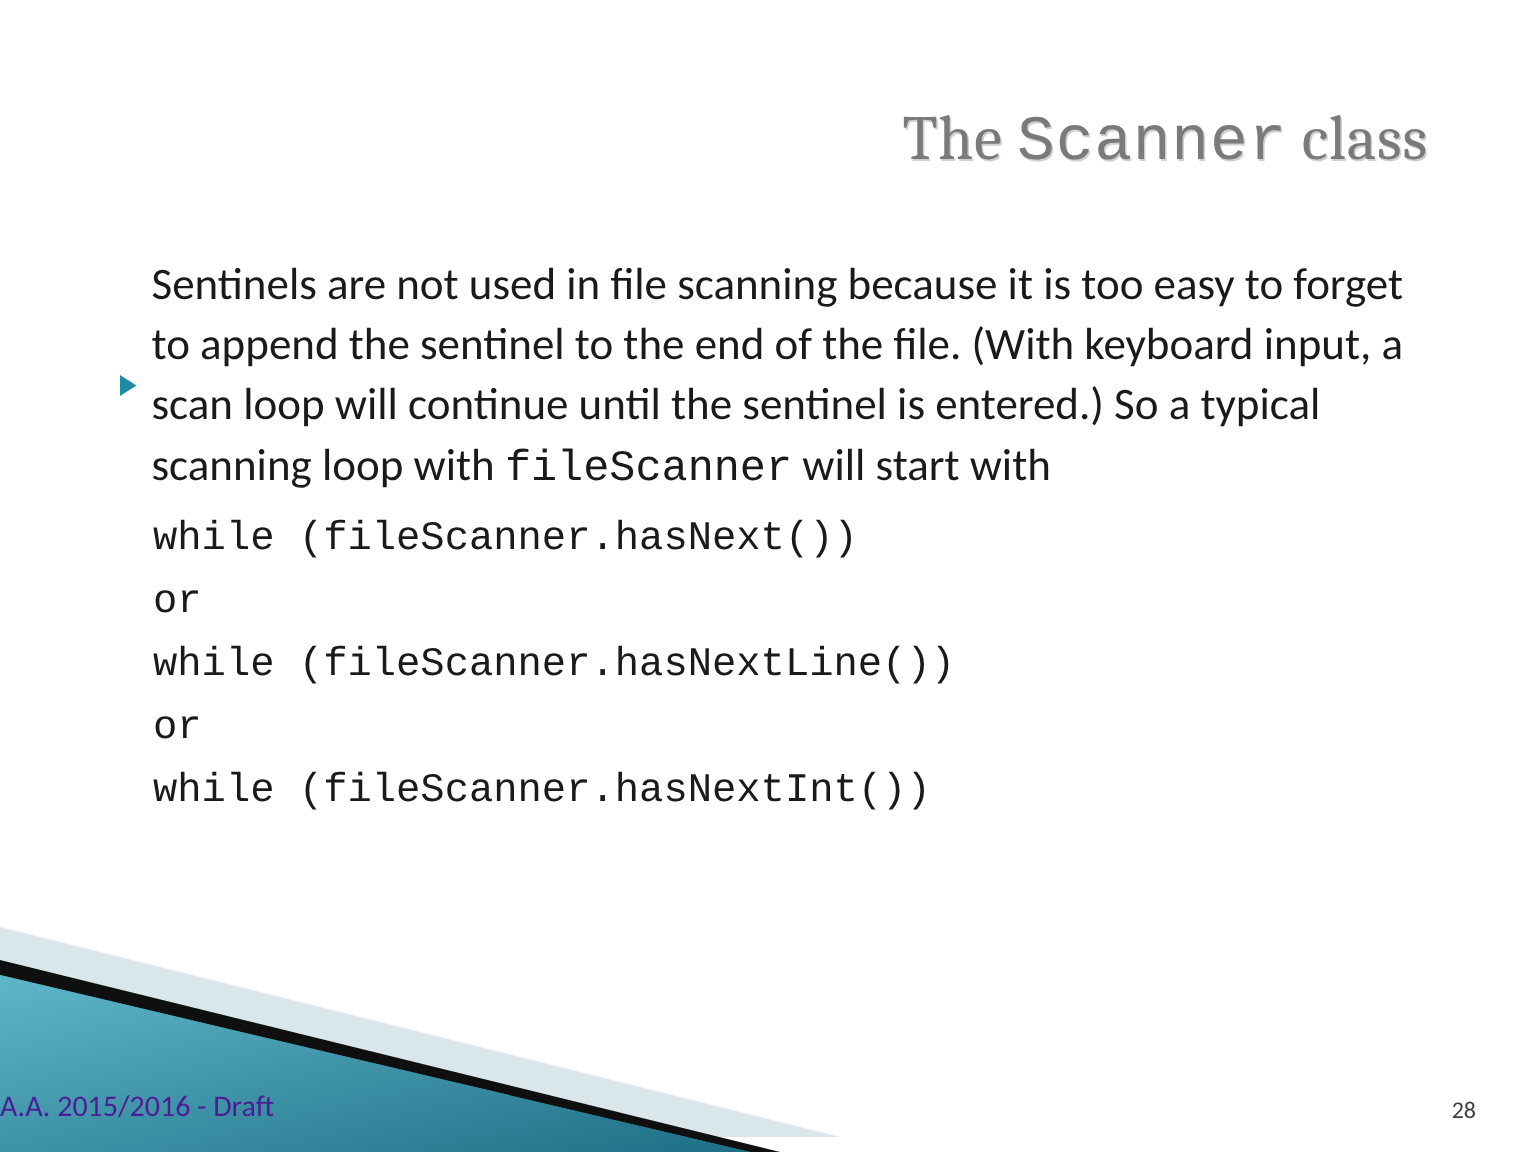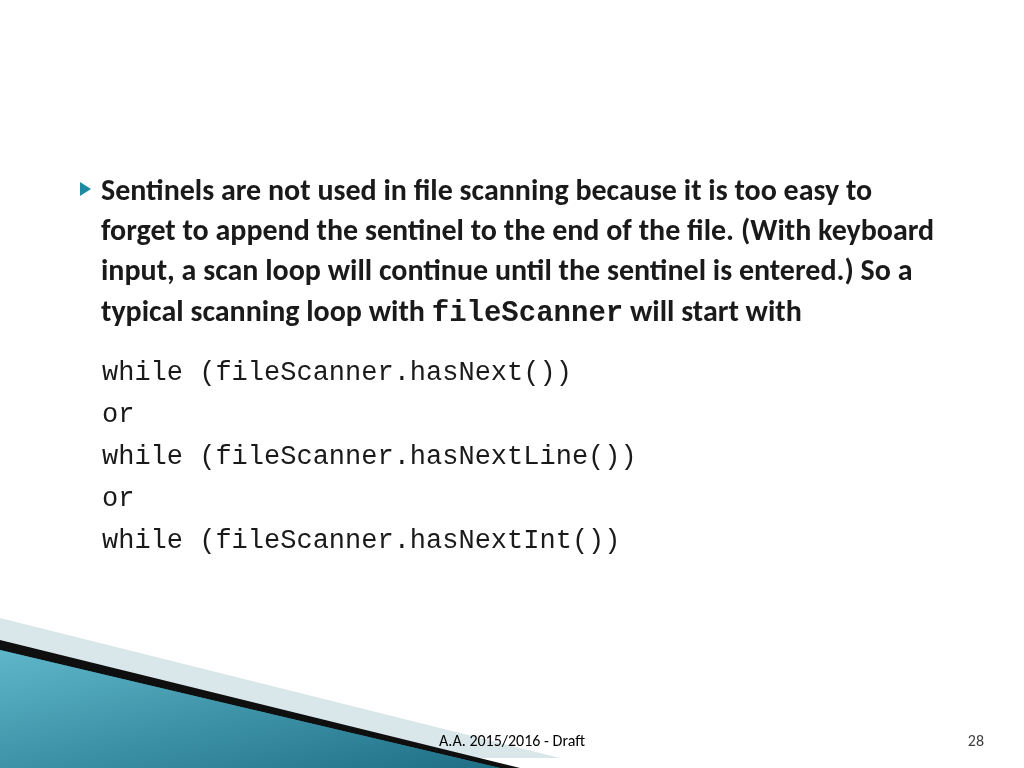--- a/index.html
+++ b/index.html
@@ -20,77 +20,80 @@
   .title .mono {
     font-family: "Courier New", Courier, monospace;
   }
 
   .body {
     position: absolute;
     top: 170px;
     left: 80px;
     width: 870px;
   }
-  .bullet-row { display: flex; align-items: flex-start; font-weight: bold; }
+  .bullet-row { display: flex; align-items: center; }
   .bullet-icon {
     flex: 0 0 auto;
     margin-top: 12px;
     margin-right: 10px;
     width: 0; height: 0;
     border-top: 7px solid transparent;
     border-bottom: 7px solid transparent;
     border-left: 11px solid #1f8ba3;
   }
   .bullet-text {
     font-size: 30px;
     line-height: 1.34;
     color: #1a1a1a;
   }
   .bullet-text .mono {
     font-family: "Courier New", Courier, monospace;
     font-size: 29px;
   }
 
   .code-block {
-    margin-top: 20px;
+    margin-top: 8px;
     margin-left: 22px;
     font-family: "Courier New", Courier, monospace;
     font-size: 27px;
     line-height: 1.55;
     color: #1a1a1a;
     white-space: pre;
   }
 
   .footer-text {
     position: absolute;
     bottom: 18px;
     left: 0;
     width: 100%;
-    text-align: center;
-    font-size: 16px;
-    color: #000000;
+    text-align: left;
+    font-size: 20px;
+    color: #4c1d95;
     font-family: Calibri, sans-serif;
   }
   .page-num {
     position: absolute;
     bottom: 18px;
     right: 40px;
     font-size: 16px;
     color: #404040;
   }
 
   
   .tri { position: absolute; left: 0; bottom: 0; }
   .tri svg { display: block; }
 </style>
 </head>
 <body>
 
 <div class="slide">
 
+  <div class="title">
+    <span>The </span><span class="mono">Scanner</span><span> class</span>
+  </div>
 
   <div class="body">
     <div class="bullet-row">
       <div class="bullet-icon"></div>
       <div class="bullet-text">
         <span>Sentinels are not used in file scanning because it is too easy to forget to append the sentinel to the end of the file. (With keyboard input, a scan loop will continue until the sentinel is entered.) So a typical scanning loop with </span><span class="mono">fileScanner</span><span> will start with</span>
       </div>
     </div>
 
     <div class="code-block"><span>while (fileScanner.hasNext())</span>

